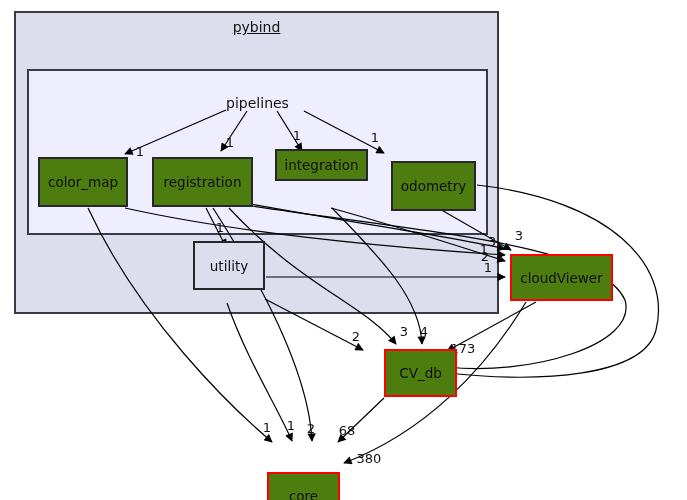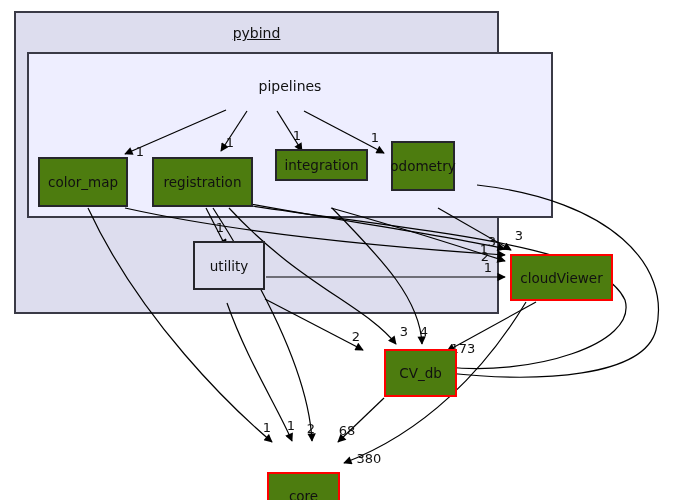--- a/index.html
+++ b/index.html
@@ -2,23 +2,23 @@
 <html><head>
 <meta charset="utf-8">
 <style>
   html,body{margin:0;padding:0;background:#ffffff;}
   #canvas{
     position:relative;width:687px;height:500px;background:#ffffff;
     font-family:"DejaVu Sans","Liberation Sans",sans-serif;overflow:hidden;
   }
   .cluster{position:absolute;box-sizing:border-box;}
   .cluster.outer{left:14px;top:11px;width:485px;height:303px;background:#ddddee;border:2px solid #3a3a46;z-index:0;}
-  .cluster.inner{left:27px;top:52px;width:526px;height:166px;background:#eeeeff;border:2px solid #3a3a46;z-index:1;}
+  .cluster.inner{left:27px;top:69px;width:461px;height:166px;background:#eeeeff;border:2px solid #3a3a46;z-index:1;}
   .cluster-title{width:100%;text-align:center;font-size:14px;color:#111;}
-  .cluster.outer .cluster-title{margin-top:12px;text-decoration:underline;}
+  .cluster.outer .cluster-title{margin-top:6px;text-decoration:underline;}
   .cluster.inner .cluster-title{margin-top:24px;}
   #edge-layer{position:absolute;left:0;top:0;z-index:2;}
   .node{
     position:absolute;box-sizing:border-box;background:#4d7c0f;border:2px solid #26262c;
     display:flex;align-items:center;justify-content:center;
     font-size:13.5px;color:#111;z-index:3;cursor:pointer;
   }
   .node.tinted{background:#ddddee;}
   .node.ext{border-color:#ff0000;}
 </style>
@@ -90,21 +90,21 @@
   </div>
 
   <div class="node" style="left:152px;top:157px;width:101px;height:50px">
     <span>registration</span>
   </div>
 
   <div class="node" style="left:275px;top:149px;width:93px;height:32px">
     <span>integration</span>
   </div>
 
-  <div class="node" style="left:391px;top:141px;width:64px;height:50px">
+  <div class="node" style="left:391px;top:161px;width:85px;height:50px">
     <span>odometry</span>
   </div>
 
   <div class="node tinted" style="left:193px;top:241px;width:72px;height:49px">
     <span>utility</span>
   </div>
 
   <div class="node ext" style="left:510px;top:254px;width:103px;height:47px">
     <span>cloudViewer</span>
   </div>

